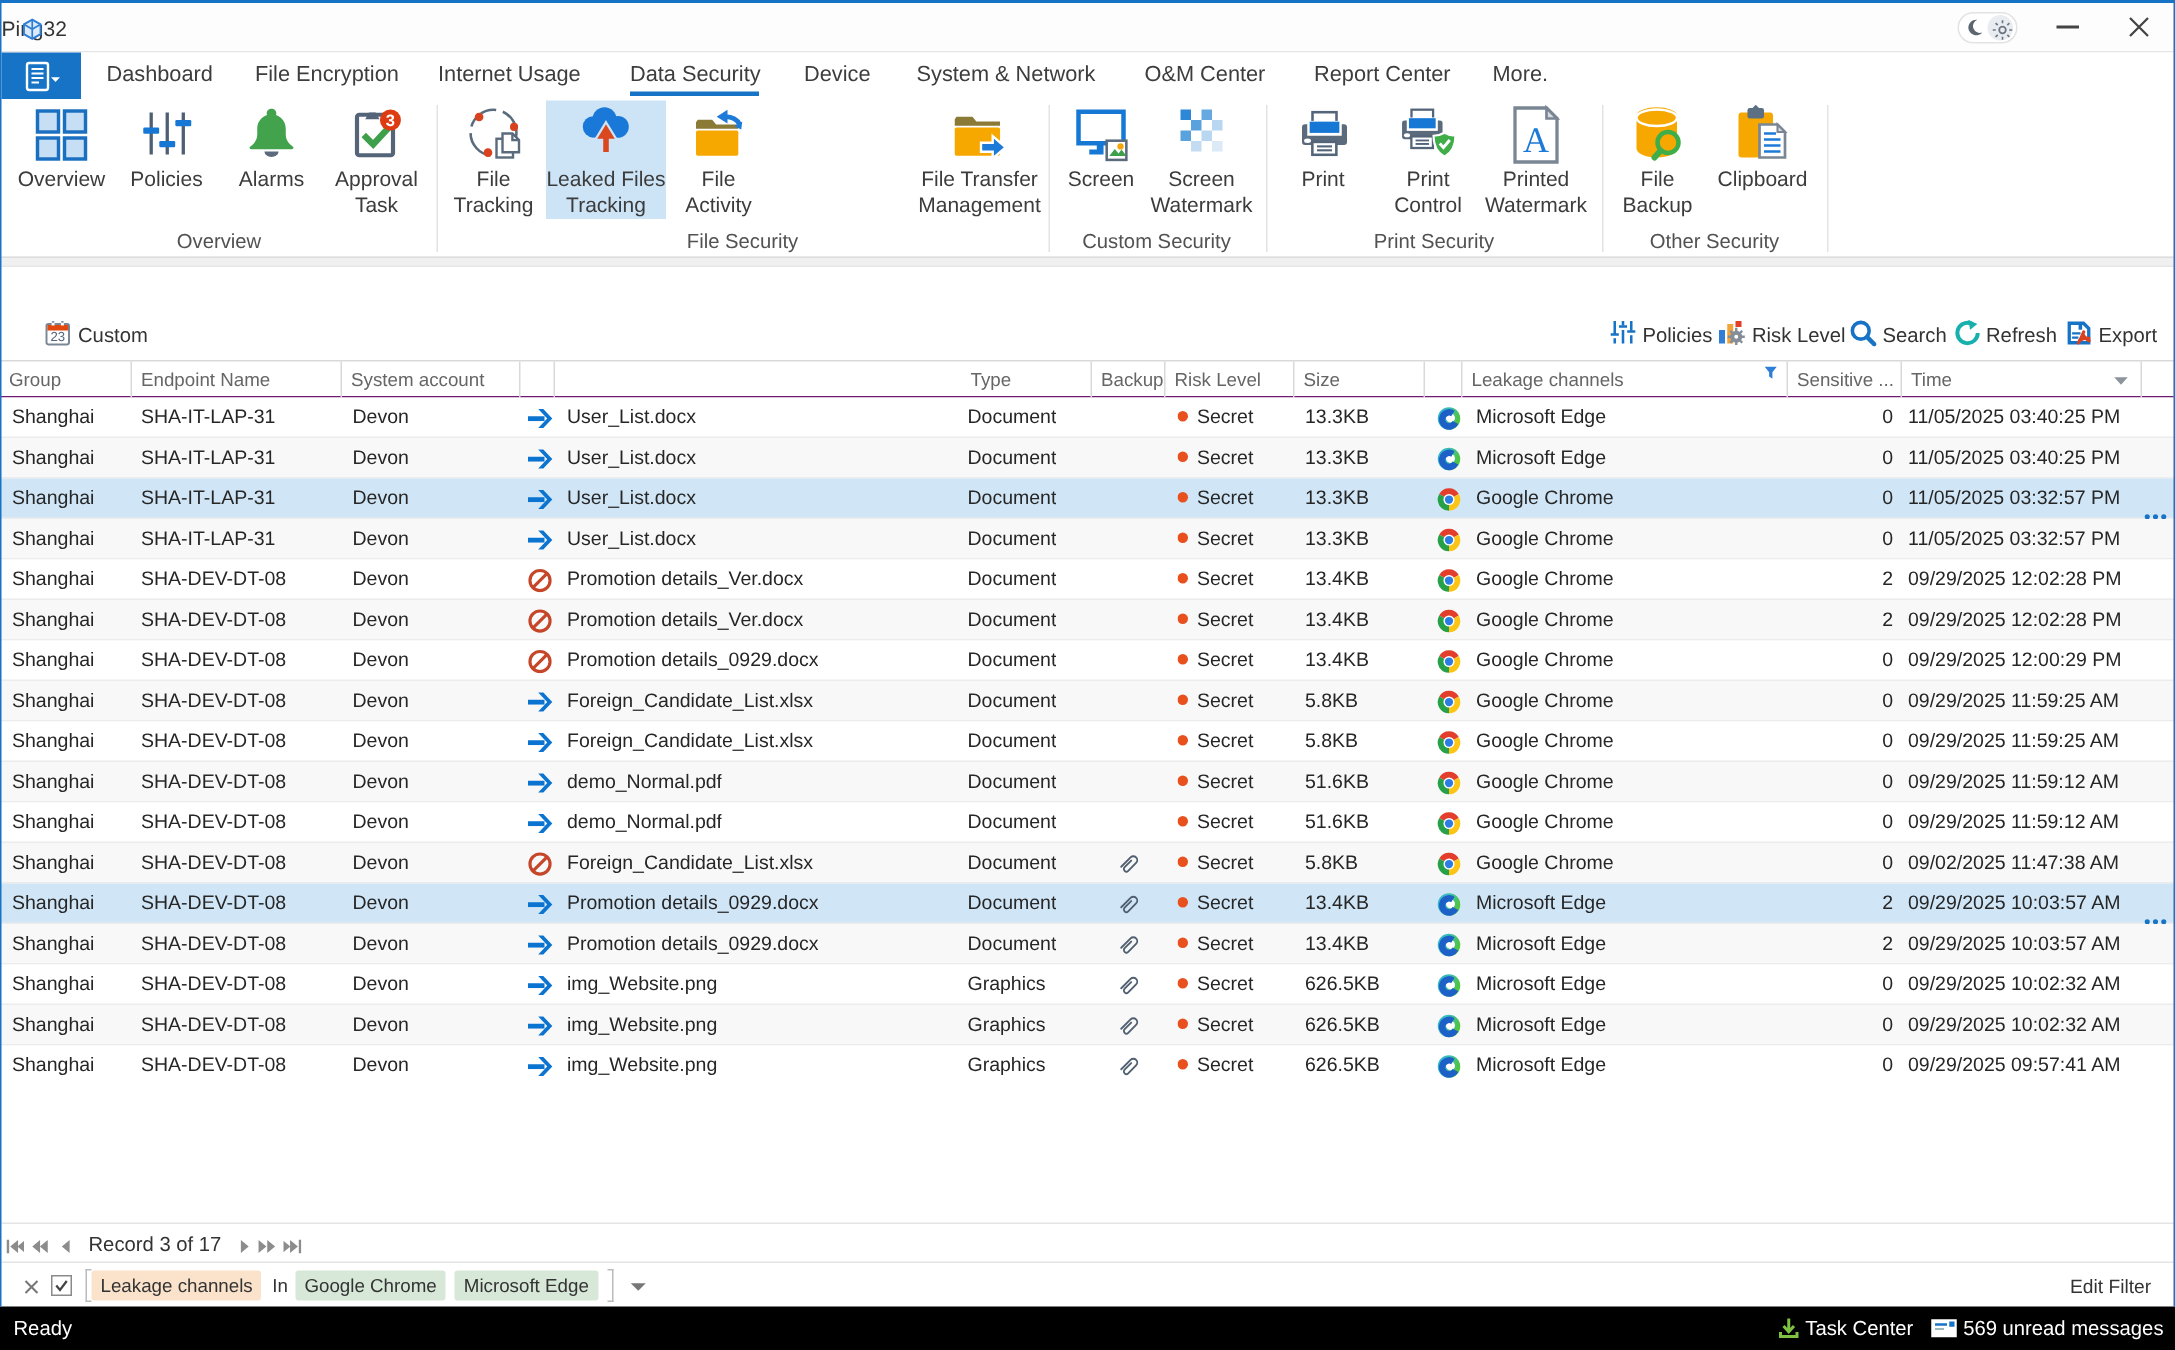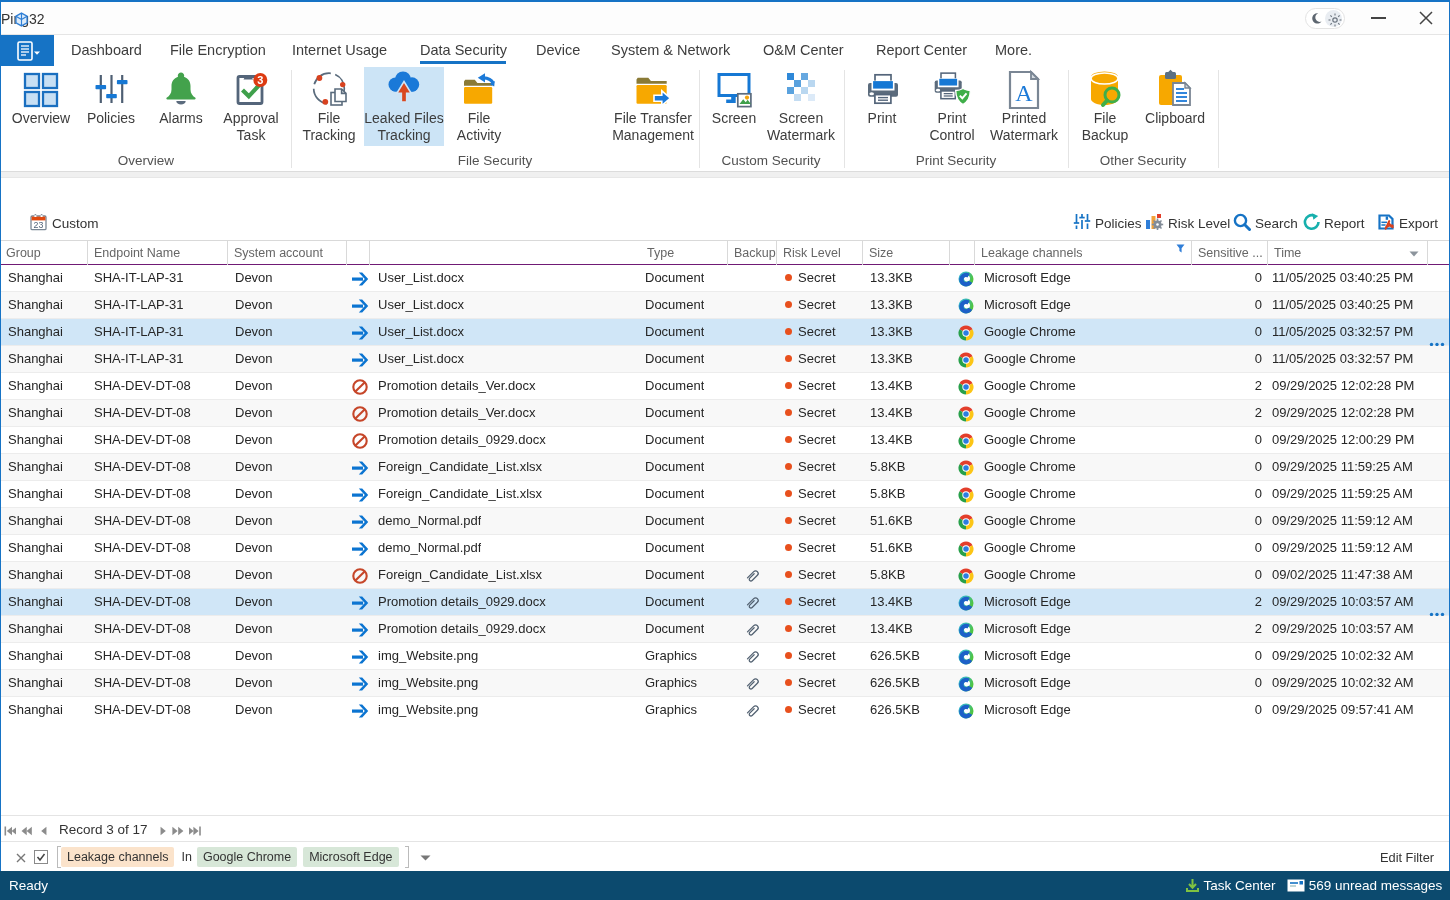--- a/index.html
+++ b/index.html
@@ -24,21 +24,21 @@
 .tbtn { top:24px; font-size:13.5px; color:#333; }
 #thead { left:0px; top:240px; width:1450px; height:25px; border-top:1px solid #d9d9d9; border-bottom:1px solid #701a75; background:#fff; }
 .hc { position:absolute; top:0; height:24px; line-height:24px; font-size:12.5px; color:#666;
       border-right:1px solid #d9d9d9; padding-left:6px; overflow:hidden; white-space:nowrap; }
 .row { position:absolute; left:0; width:1450px; height:27px; border-bottom:1px solid #ececec; font-size:13px; color:#262626; }
 .cell { position:absolute; top:0; height:26px; line-height:26px; overflow:hidden; white-space:nowrap; }
 .dot { display:inline-block; width:7px; height:7px; border-radius:50%; background:#e8501d; margin-right:6px; vertical-align:1px; }
 #navbar { left:1px; top:815px; width:1448px; height:26px; border-top:1px solid #e4e4e4; background:#fff; }
 #filterbar { left:1px; top:841px; width:1448px; height:30px; border-top:1px solid #e4e4e4; background:#fff; }
 .ftag { display:inline-block; height:20px; line-height:20px; padding:0 6px; font-size:12.5px; color:#333; border-radius:2px; }
-#statusbar { left:0px; top:871px; width:1450px; height:29px; background:#0c4a6e; color:#fff; font-size:13.5px; }
+#statusbar { left:0px; top:871px; width:1450px; height:29px; background:#000000; color:#fff; font-size:13.5px; }
 
 </style></head><body>
 <div class="abs" id="topline"></div>
 <div class="abs" id="lborder"></div>
 <div class="abs" id="rborder"></div>
 <div class="abs" id="titlebar">
 <div class="abs" id="apptitle">Ping32</div>
 <div class="abs" style="left:13px;top:10px"><svg width="15" height="15" viewBox="0 0 17 17">
         <path d="M8.5 1.2 L14.8 4.8 V12.2 L8.5 15.8 L2.2 12.2 V4.8z" fill="#dcebf9" stroke="#2f7fd6" stroke-width="1.5"></path>
         <path d="M8.5 1.2 V8.5 M8.5 8.5 L2.2 4.8 M8.5 8.5 L14.8 4.8 M8.5 8.5 V15.8" fill="none" stroke="#2f7fd6" stroke-width="1.3"></path>
@@ -274,21 +274,21 @@
     <div class="abs tbtn" style="left:1167px">Risk Level</div>
 <div class="abs" style="left:1232px;top:21px"><svg width="18" height="18" viewBox="0 0 18 18">
         <circle cx="7.5" cy="7.5" r="5.6" fill="none" stroke="#1673c5" stroke-width="2.4"></circle>
         <line x1="11.8" y1="11.8" x2="16.5" y2="16.5" stroke="#1673c5" stroke-width="3" stroke-linecap="round"></line>
       </svg></div>
     <div class="abs tbtn" style="left:1254px">Search</div>
 <div class="abs" style="left:1302px;top:21px"><svg width="18" height="18" viewBox="0 0 18 18">
         <path d="M15.5 9 A6.8 6.8 0 1 1 11 2.6" fill="none" stroke="#17b0ad" stroke-width="2.6"></path>
         <path d="M9.2 0.2 l6 2.8 -4.8 3.8z" fill="#17b0ad"></path>
       </svg></div>
-    <div class="abs tbtn" style="left:1323px">Report</div>
+    <div class="abs tbtn" style="left:1323px">Refresh</div>
 <div class="abs" style="left:1376px;top:21px"><svg width="18" height="18" viewBox="0 0 18 18">
         <path d="M2.5 2.5 h9.5 l3.5 3.5 v9.5 h-13z" fill="#fff" stroke="#1673c5" stroke-width="2.2"></path>
         <rect x="8.7" y="3.4" width="2.4" height="3.4" fill="#1673c5"></rect>
         <line x1="4.4" y1="9.3" x2="10" y2="9.3" stroke="#1673c5" stroke-width="1.5"></line>
         <line x1="4.4" y1="12" x2="8.6" y2="12" stroke="#1673c5" stroke-width="1.5"></line>
         <g stroke="#d8421f" stroke-width="2.1" stroke-linecap="round" fill="none">
           <path d="M12.2 8.2 c-.9 1.8-1.9 5-3.6 7.4"></path>
           <path d="M12.2 10.8 c.9 1.6 2.2 2.8 3.6 3.4"></path>
           <path d="M9.4 13.9 c2.2-1.3 4.6-1.6 6.2-1.4"></path>
         </g>

